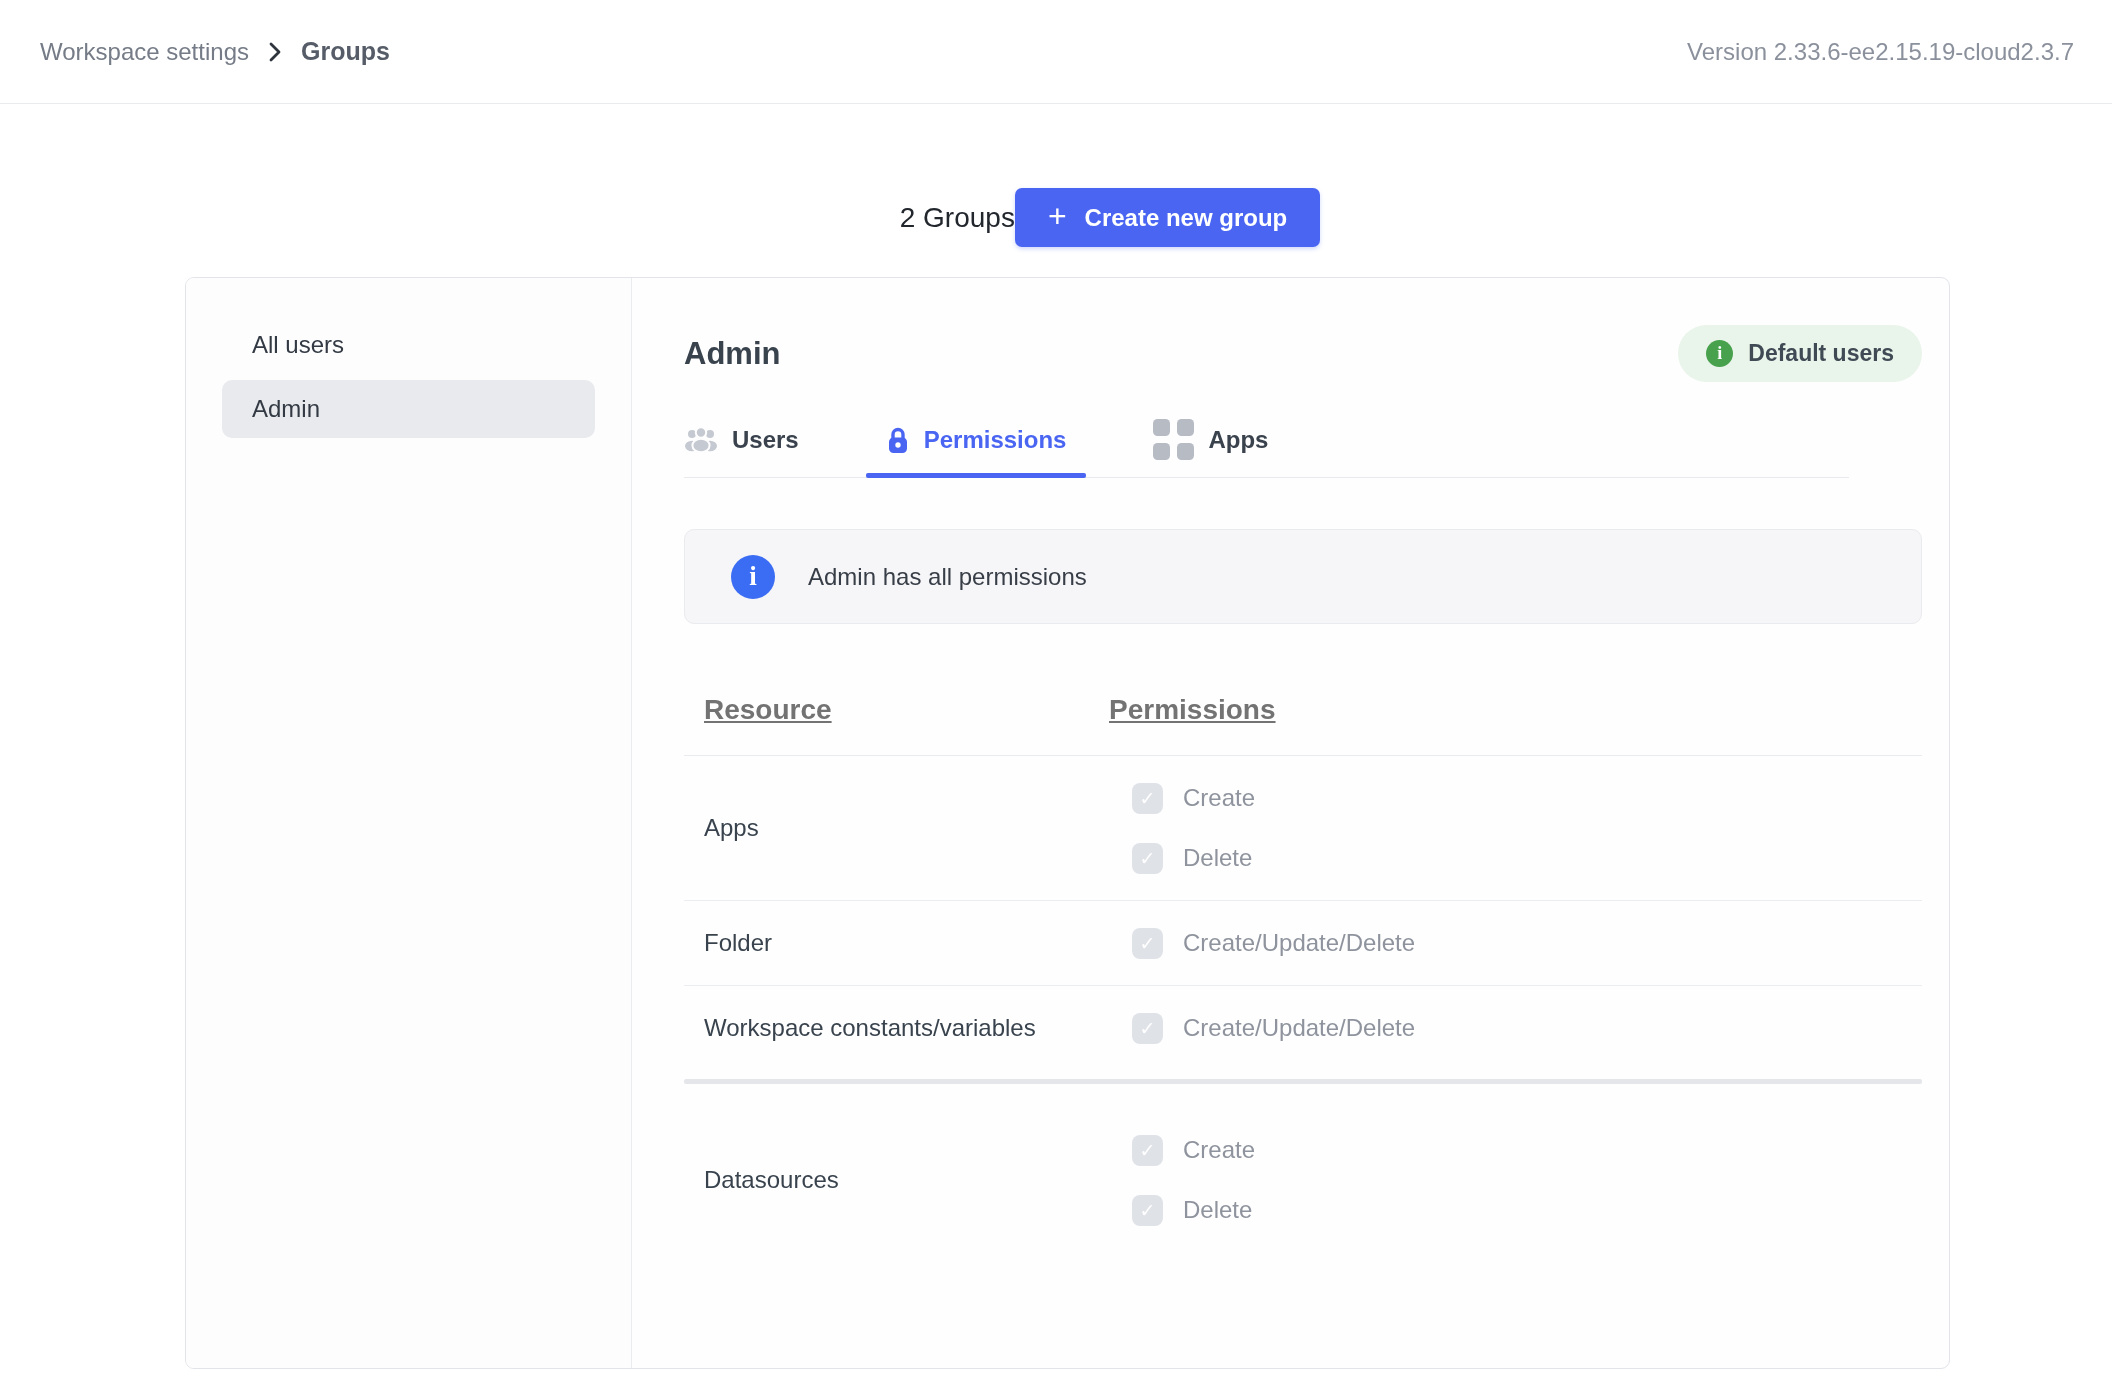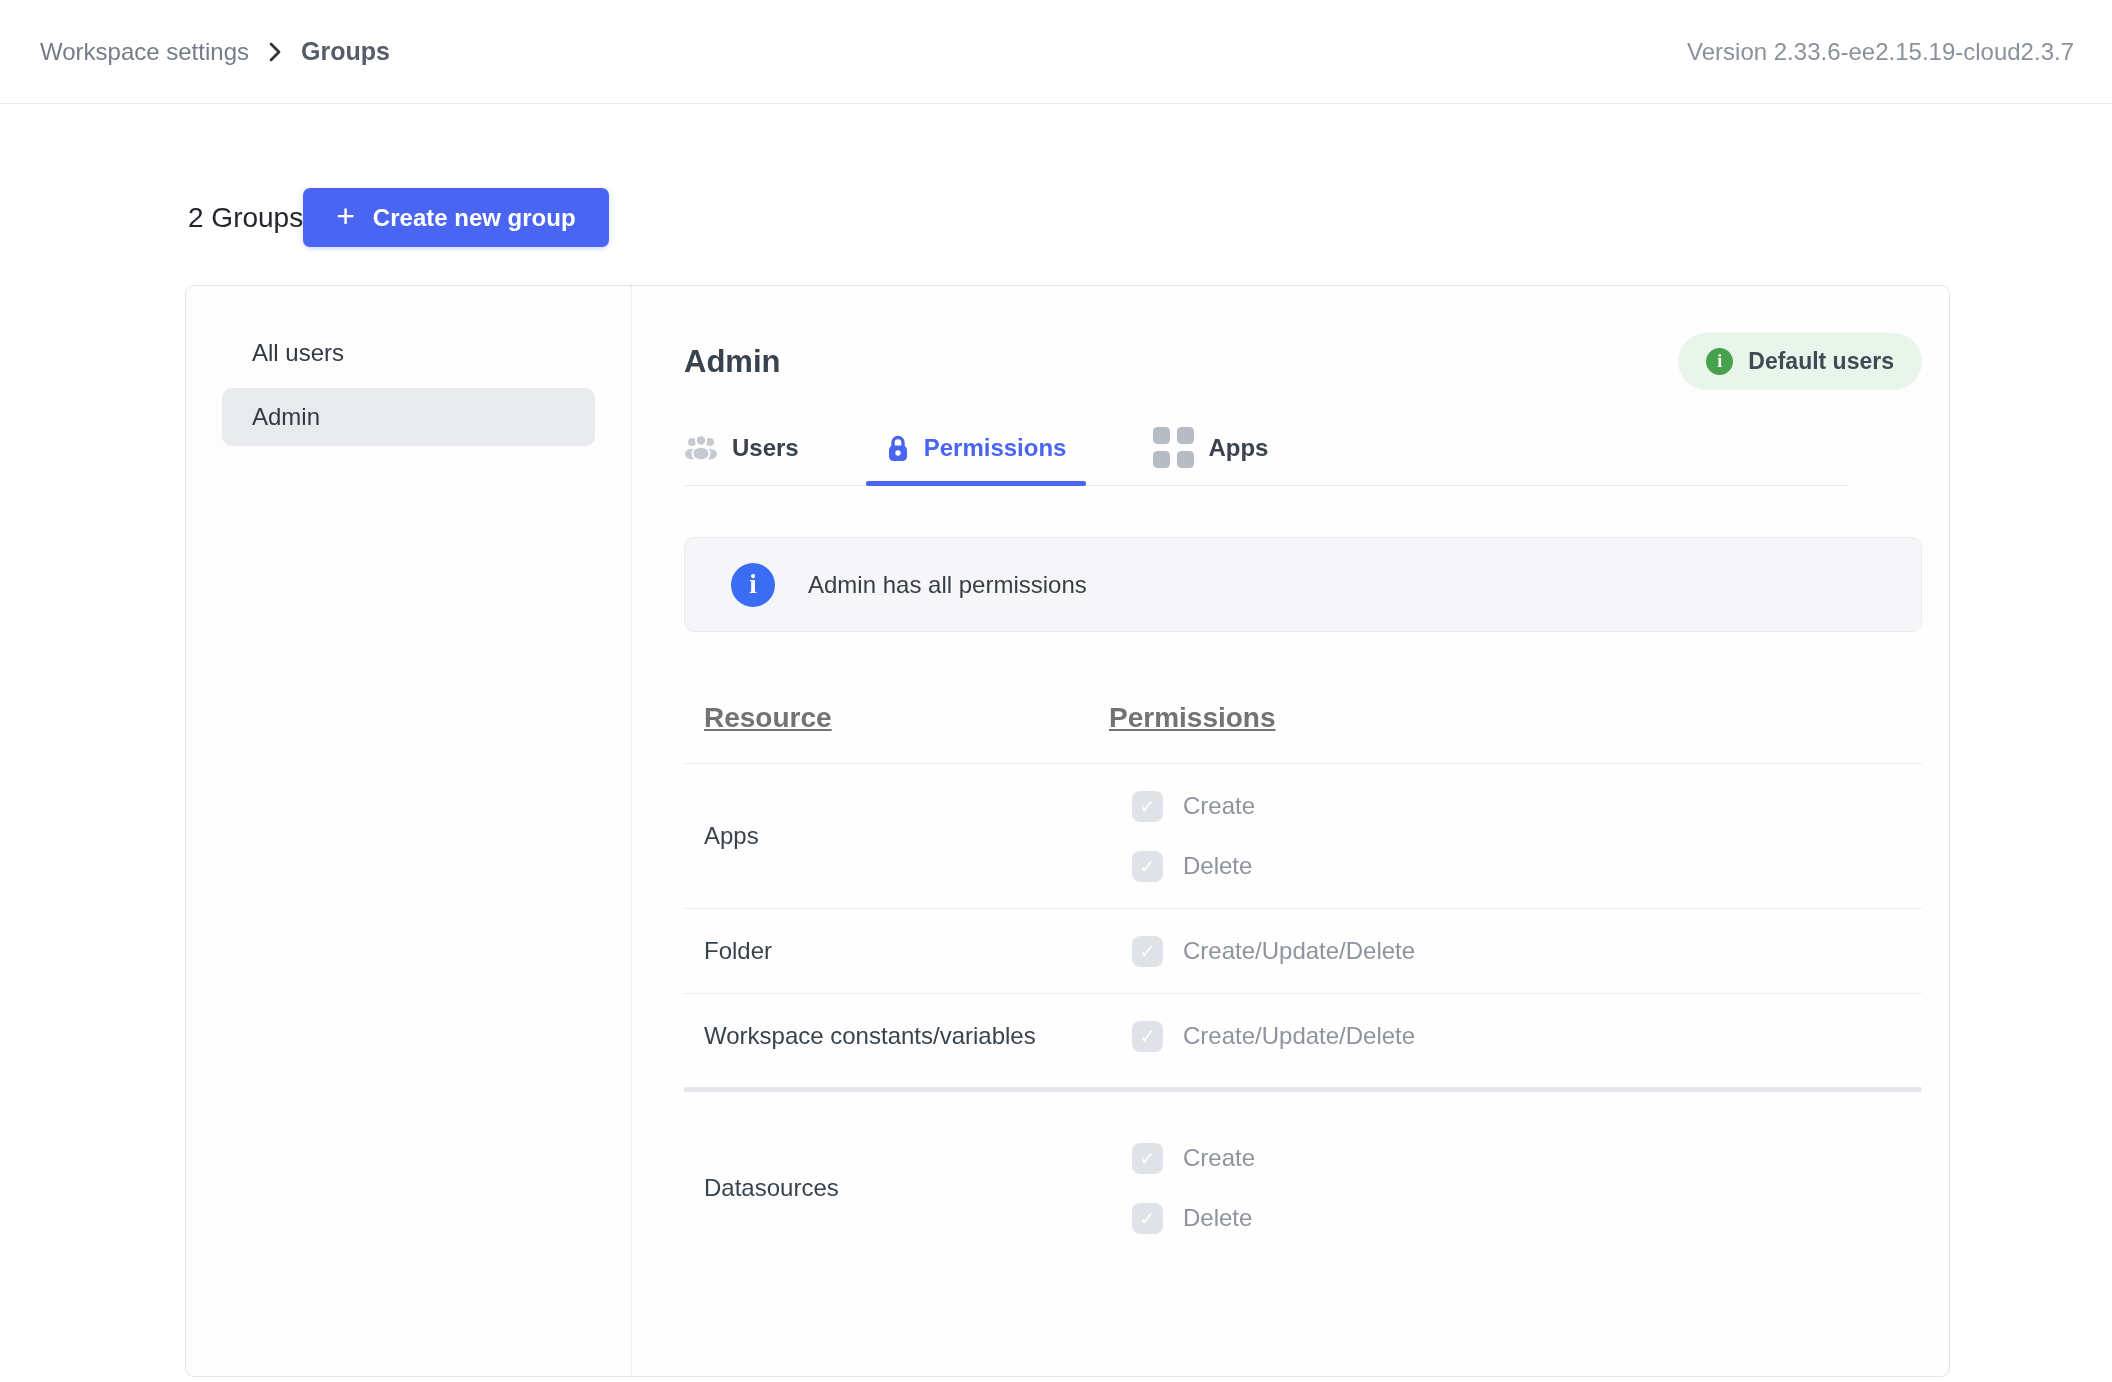--- a/index.html
+++ b/index.html
@@ -11,30 +11,30 @@
             display:flex; align-items:center; justify-content:space-between;
             padding:0 38px 0 40px; }
   .crumbs { display:flex; align-items:center; gap:18px; }
   .crumb-parent { font-size:24px; color:#757c87; cursor:pointer; }
   .crumb-sep { display:flex; align-items:center; }
   .crumb-current { font-size:25px; font-weight:700; color:#565d68; }
   .version { font-size:24px; color:#8b919c; }
 
   
   .toolbar { margin:84px 80px 0 188px; display:flex; align-items:center;
-             justify-content:flex-start; }
+             justify-content:center; }
   .groups-count { font-size:28px; font-weight:500; color:#22262d; }
   .create-btn { display:flex; align-items:center; gap:18px; height:59px;
                 padding:0 33px; background:#4965f2; color:#fff; border:none;
                 border-radius:7px; font-size:24px; font-weight:600; cursor:pointer;
                 font-family:inherit; box-shadow:0 2px 4px rgba(73,101,242,.25); }
   .plus-glyph { font-size:32px; font-weight:300; line-height:1; margin-top:-3px; }
 
   
-  .card { margin:38px 0 0 185px; width:1765px; height:1092px; background:#fefefe;
+  .card { margin:30px 0 0 185px; width:1765px; height:1092px; background:#fefefe;
           border:1px solid #e2e4e9; border-radius:9px; display:flex; overflow:hidden; }
 
   .side { width:446px; border-right:1px solid #eaecef; padding:38px 36px 0;
           background:#fdfdfe; flex-shrink:0; }
   .side-item { height:58px; border-radius:10px; display:flex; align-items:center;
                padding:0 30px; font-size:24px; color:#333a44; margin-bottom:6px;
                cursor:pointer; }
   .side-item.selected { background:#e8eaed; }
 
   .main { flex:1; padding:47px 27px 0 52px; }

